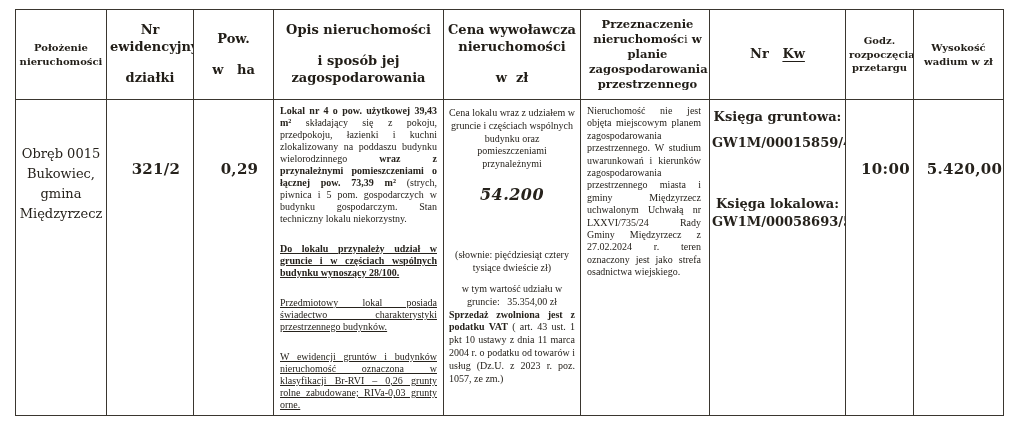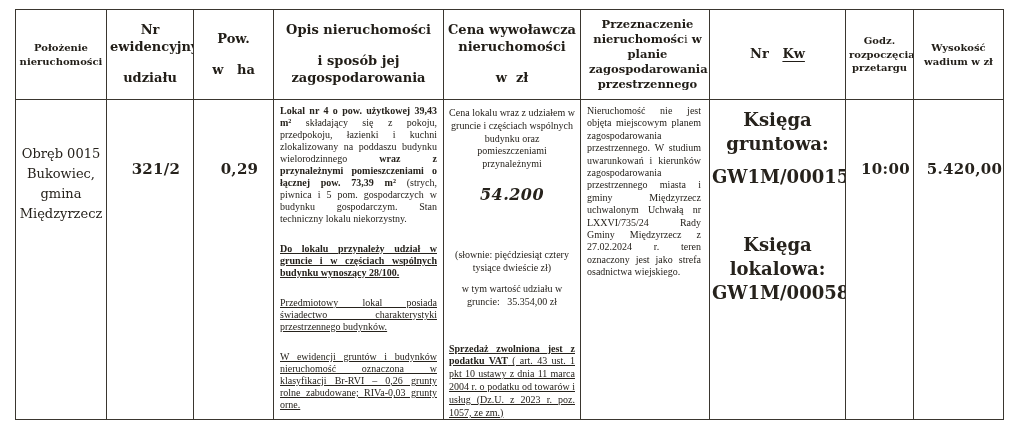--- a/index.html
+++ b/index.html
@@ -22,31 +22,31 @@
   .h-s{font-size:10px;line-height:1.35;}
   .h-m{font-size:11.5px;line-height:1.3;padding-left:8px;}
   .h-l{font-size:13px;line-height:1.3;}
 
   .cell-location{font-family:"DejaVu Serif",serif;font-size:13px;line-height:1.55;padding:44px 2px 0 2px;text-align:center;}
   .cell-num{font-family:"DejaVu Serif",serif;font-size:15px;font-weight:bold;padding-top:60px;text-align:center;letter-spacing:.3px;padding-left:12px;}
   .cell-desc{font-family:"Liberation Serif",serif;font-size:10px;line-height:1.2;padding:5px 6px 4px 6px;}
   .cell-price{font-family:"Liberation Serif",serif;font-size:10px;line-height:1.28;padding:7px 5px 0 5px;}
   .cell-price .big{font-family:"DejaVu Serif",serif;font-size:16px;letter-spacing:.5px;font-style:italic;}
   .cell-zoning{font-family:"Liberation Serif",serif;font-size:10px;line-height:1.24;padding:5px 8px 0 6px;}
-  .cell-kw{font-family:"DejaVu Serif",serif;font-size:18px;line-height:1.35;padding:8px 2px 0 2px;text-align:center;}
+  .cell-kw{font-family:"DejaVu Serif",serif;font-size:13px;line-height:1.35;padding:8px 2px 0 2px;text-align:center;}
 
   .para{margin:0;}
   .b{font-weight:bold;}
   .light{font-weight:normal;}
   .center{text-align:center;}
   .justify{text-align:justify;}
   .g8{margin-top:8px;}
   .g14{margin-top:14px;}
   .g18{margin-top:18px;text-decoration:underline;}
-  .g34{margin-top:34px;text-decoration:underline;}
+  .g34{}
   .g44{margin-top:44px;}
   .wavy{
     text-decoration-line:underline;
     text-decoration-style:wavy;
     text-decoration-color:#e8392e;
     text-decoration-thickness:1px;
     text-underline-offset:3px;
     text-decoration:underline;
   }
 </style>
@@ -66,21 +66,21 @@
         <col style="width:68px">
         <col style="width:90px">
     </colgroup>
     <thead>
       <tr>
         <th class="h-s">
             <div class="para center"><span class="b">Położenie nieruchomości</span></div>
           </th>
         <th class="h-l">
             <div class="para center"><span class="b">Nr ewidencyjny</span></div>
-            <div class="para center g14"><span class="b">udziału</span></div>
+            <div class="para center g14"><span class="b">działki</span></div>
           </th>
         <th class="h-l">
             <div class="para center"><span class="b">Pow.</span></div>
             <div class="para center g14"><span class="b">w&nbsp;&nbsp;&nbsp;ha</span></div>
           </th>
         <th class="h-l">
             <div class="para center"><span class="b">Opis nieruchomości</span></div>
             <div class="para center g14"><span class="b">i sposób jej zagospodarowania</span></div>
           </th>
         <th class="h-l">

